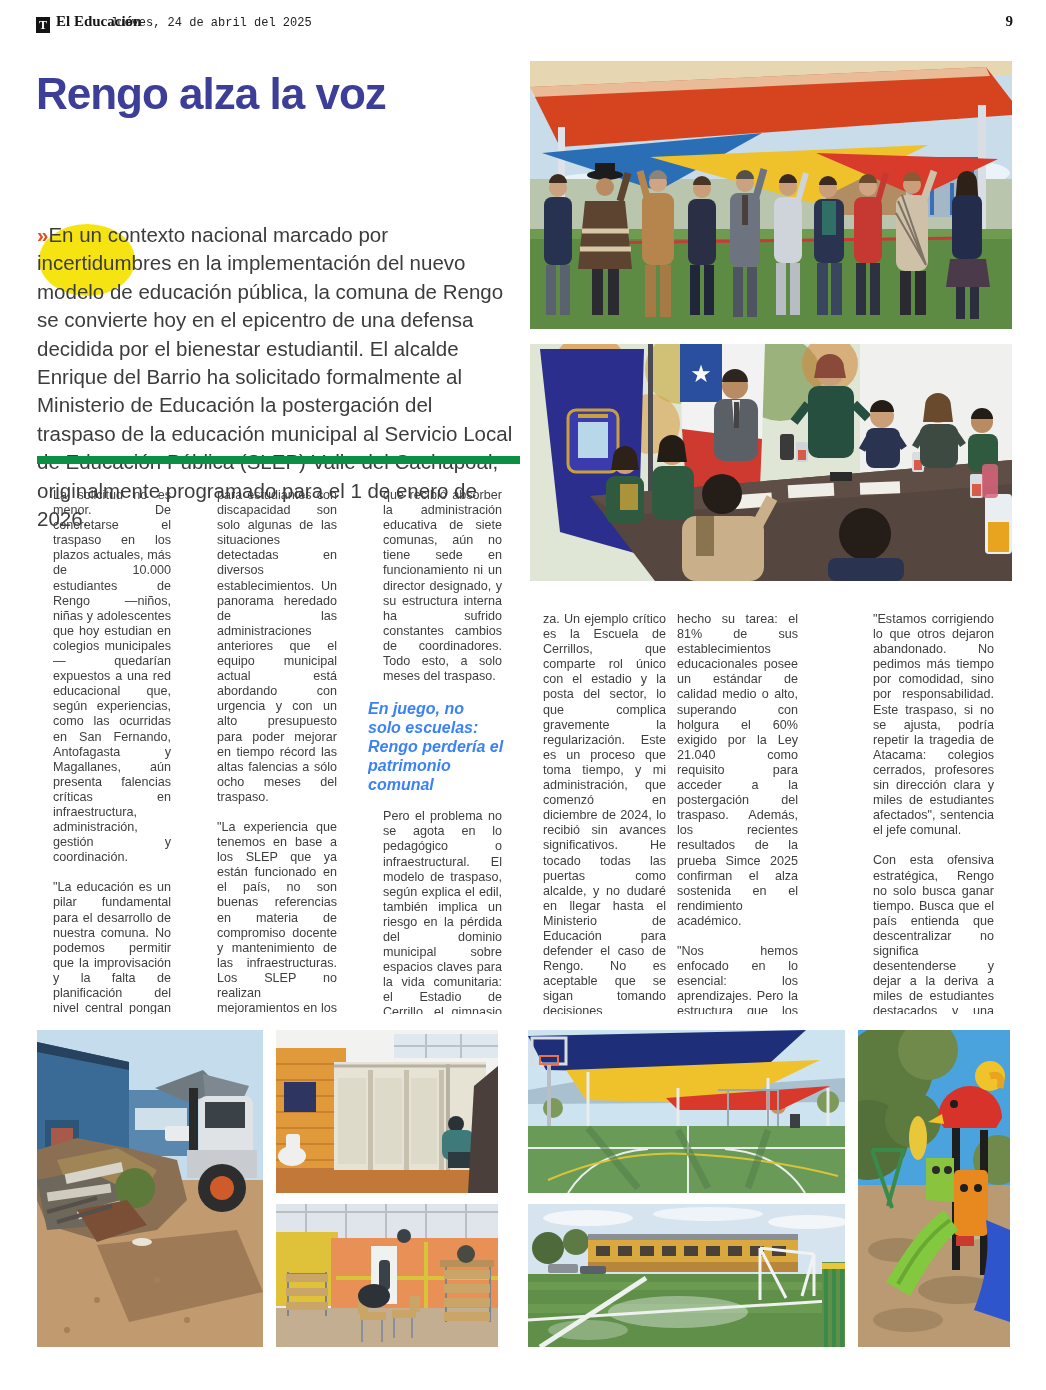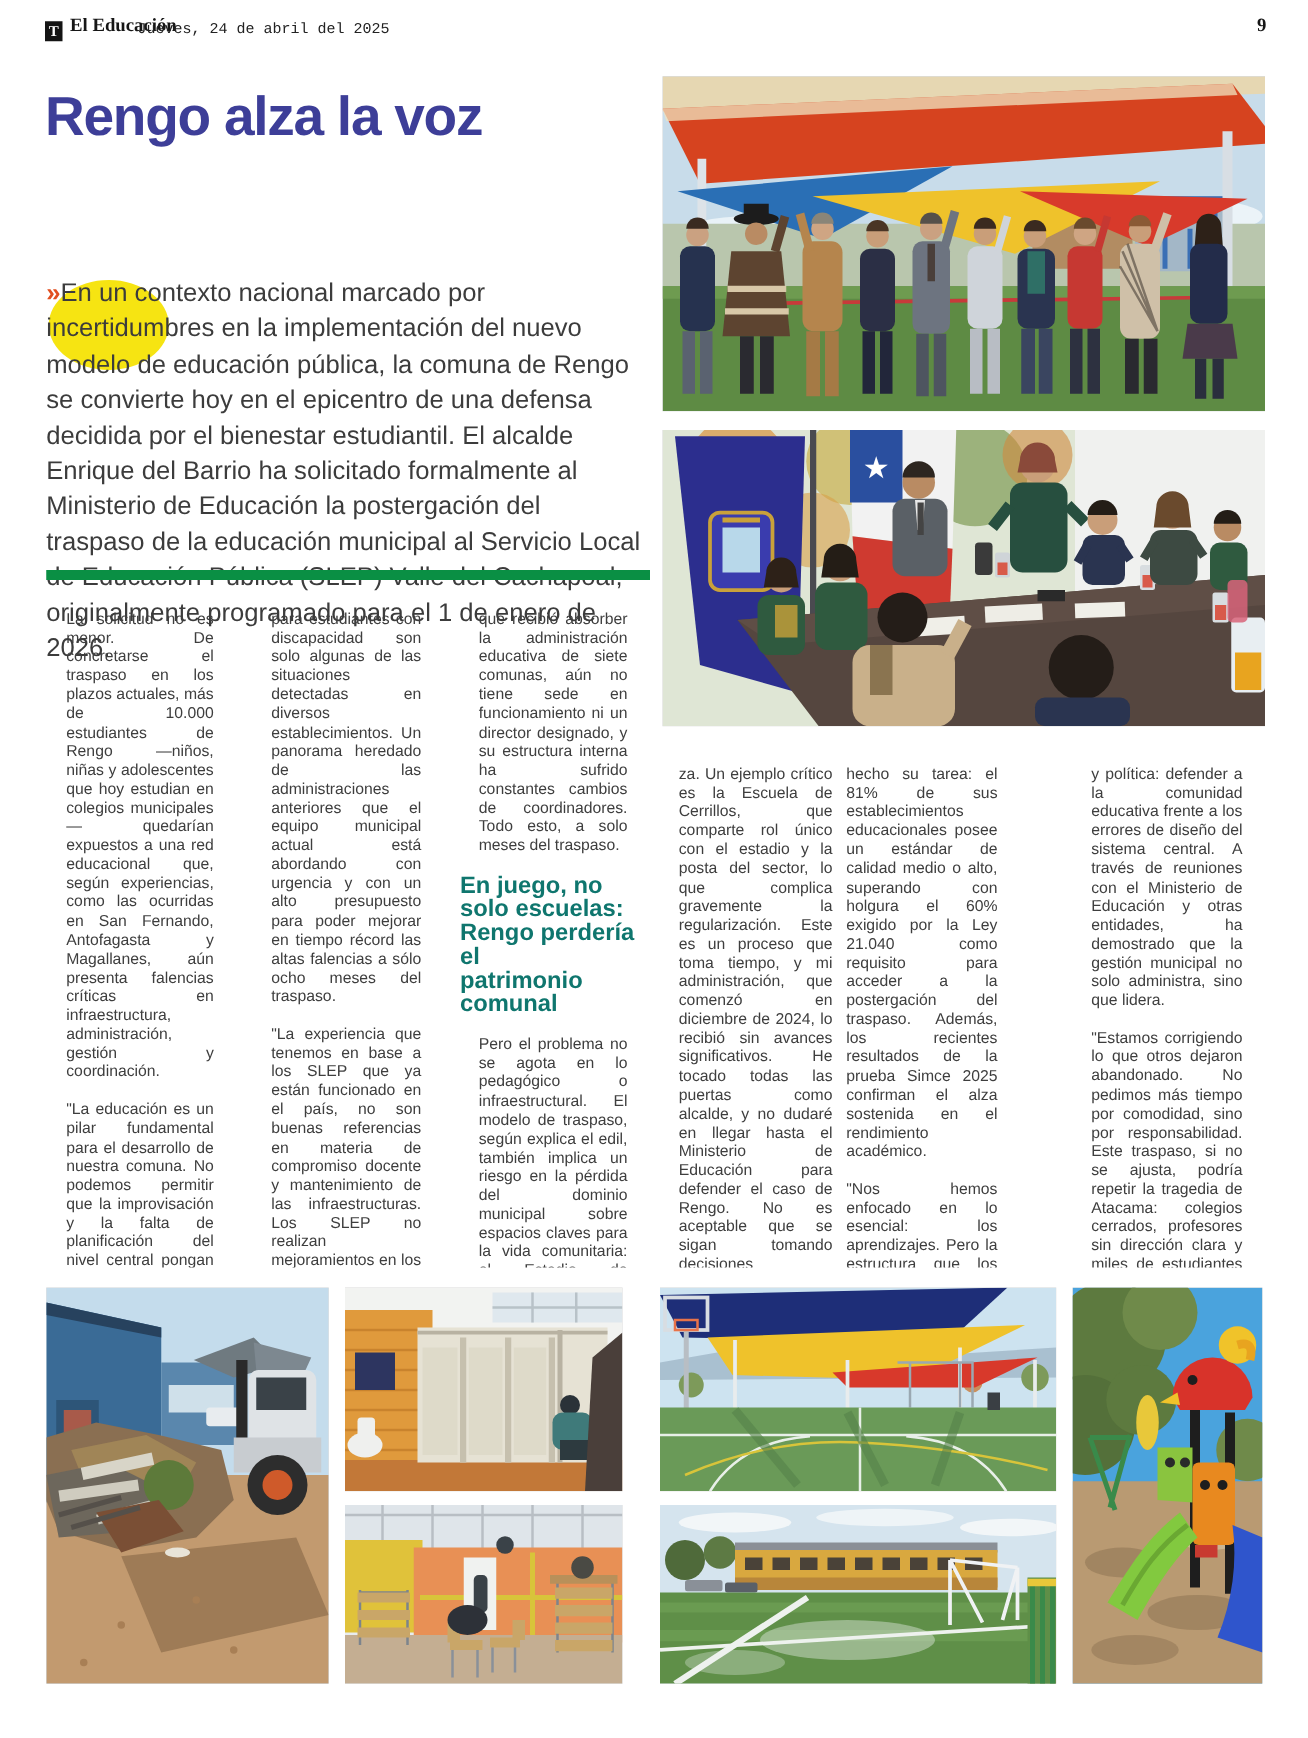--- a/index.html
+++ b/index.html
@@ -24,22 +24,22 @@
                   border-radius:50%;}
   .lead{position:absolute;left:37px;top:221px;width:476px;font-size:20.5px;line-height:28.4px;
         color:#3c3c3c;}
   .lead .marker{color:#e14f20;font-weight:bold;}
   .top-rule{position:absolute;left:37px;top:456px;width:483px;height:8px;background:#0a8f44;}
   
   .col{position:absolute;top:473px;height:541px;overflow:hidden;text-align:justify;
        font-size:12.6px;line-height:15.1px;color:#3e3e3e;}
   .col-right{top:597px;height:417px;}
   .col p{margin:15px;}
-  .subhead{font-family:"Liberation Sans",sans-serif;font-weight:bold;font-size:19px;line-height:19px;
-           color:#0f766e;margin:11px 0 3px 0;white-space:pre-line;text-align:left;}
+  .subhead{font-family:"Liberation Sans",sans-serif;font-weight:bold;font-size:16px;line-height:19px;
+           color:#3b82f6;margin:11px 0 3px 0;white-space:pre-line;text-align:left;font-style:italic;}
   
   .photo{position:absolute;overflow:hidden;background:#d8d8d8;}
   .photo svg{display:block;width:100%;height:100%;}
 </style>
 </head>
 <body>
 
 <div class="page">
 
   <div class="logo-box">T</div>
@@ -84,21 +84,20 @@
 
   </div>
   <div class="col col-right" style="left:662px;width:151px;">
     <p>hecho su tarea: el 81% de sus establecimientos educacionales posee un estándar de calidad medio o alto, superando con holgura el 60% exigido por la Ley 21.040 como requisito para acceder a la postergación del traspaso. Además, los recientes resultados de la prueba Simce 2025 confirman el alza sostenida en el rendimiento académico.</p>
     <p>"Nos hemos enfocado en lo esencial: los aprendizajes. Pero la estructura que los sostiene está en crisis por las administraciones anteriores, y eso debe resolverse antes de cualquier entrega de gestión", enfatizó Del Barrio Hernández.</p>
     <h3 class="subhead">Un liderazgo
 que da la cara</h3>
 
   </div>
   <div class="col col-right" style="left:858px;width:151px;">
-    <p>y política: defender a la comunidad educativa frente a los errores de diseño del sistema central. A través de reuniones con el Ministerio de Educación y otras entidades, ha demostrado que la gestión municipal no solo administra, sino que lidera.</p>
     <p>"Estamos corrigiendo lo que otros dejaron abandonado. No pedimos más tiempo por comodidad, sino por responsabilidad. Este traspaso, si no se ajusta, podría repetir la tragedia de Atacama: colegios cerrados, profesores sin dirección clara y miles de estudiantes afectados", sentencia el jefe comunal.</p>
     <p>Con esta ofensiva estratégica, Rengo no solo busca ganar tiempo. Busca que el país entienda que descentralizar no significa desentenderse y dejar a la deriva a miles de estudiantes destacados y una comuna sin patrimonio.</p>
   </div>
 
   <div class="photo" style="left:530px;top:61px;width:482px;height:268px;">
     <svg viewBox="0 0 482 268">
       <rect width="482" height="268" fill="#c8dcea"></rect>
       <ellipse cx="70" cy="125" rx="55" ry="13" fill="#e9f2f7"></ellipse>
       <ellipse cx="420" cy="112" rx="60" ry="14" fill="#ebf3f8"></ellipse>
       <polygon points="0,0 482,0 482,14 0,28" fill="#e6d7b2"></polygon>

